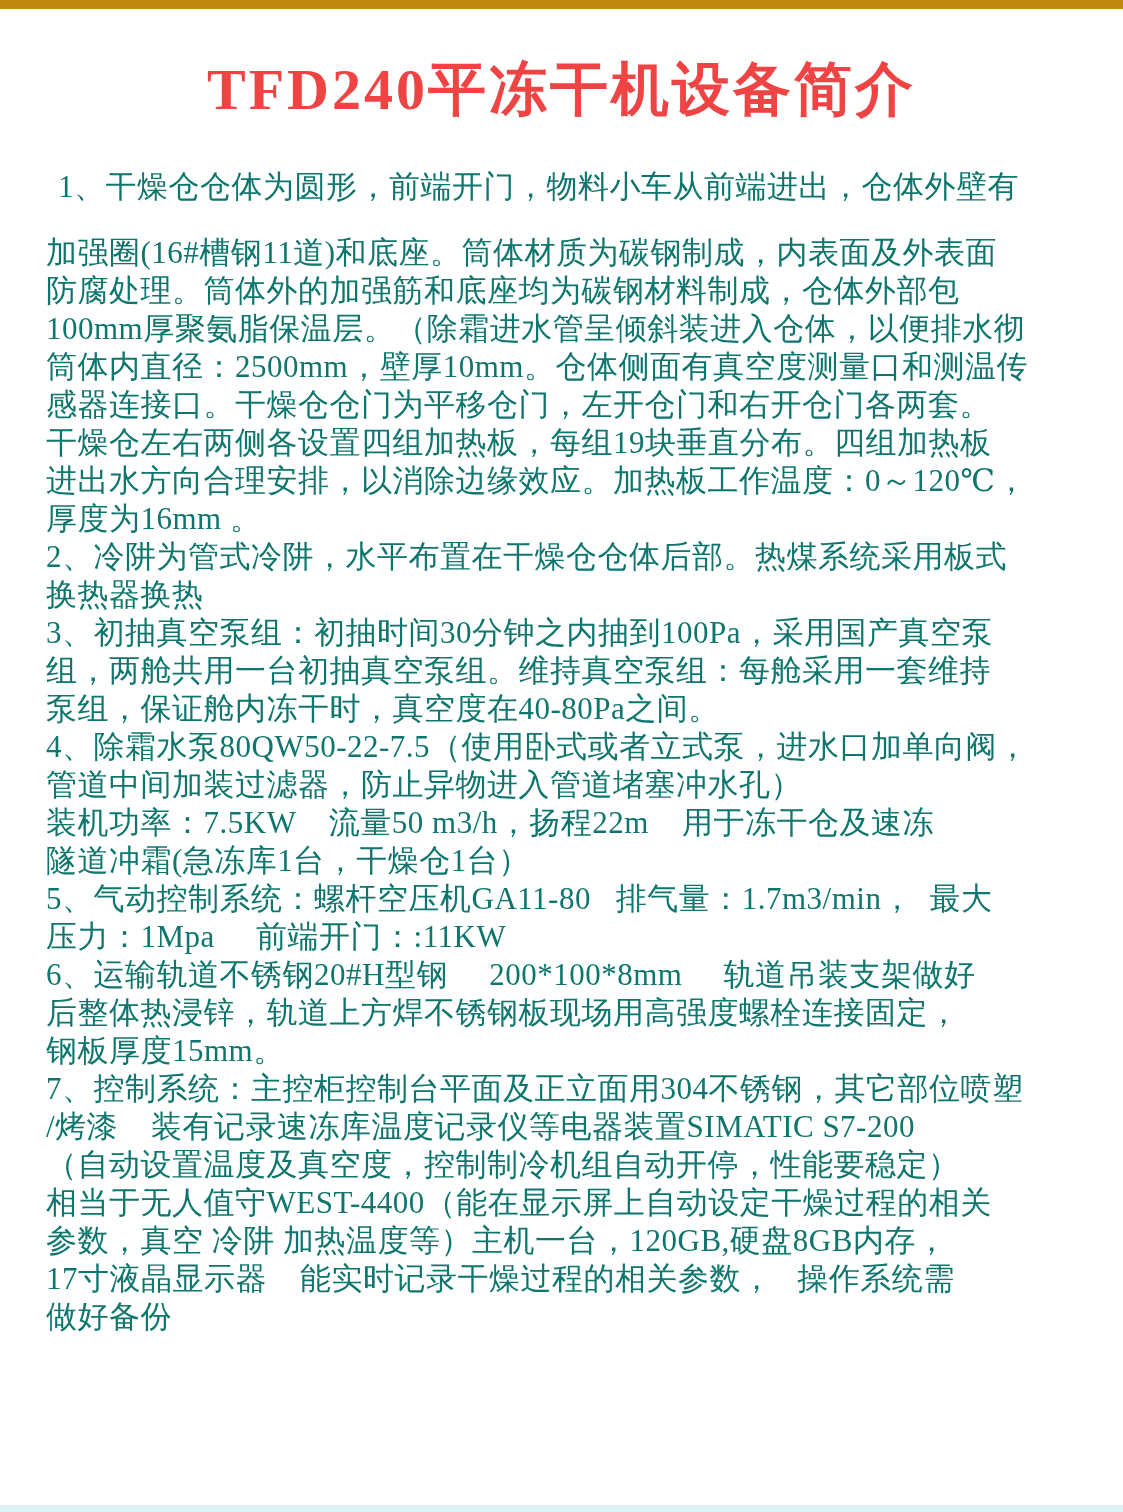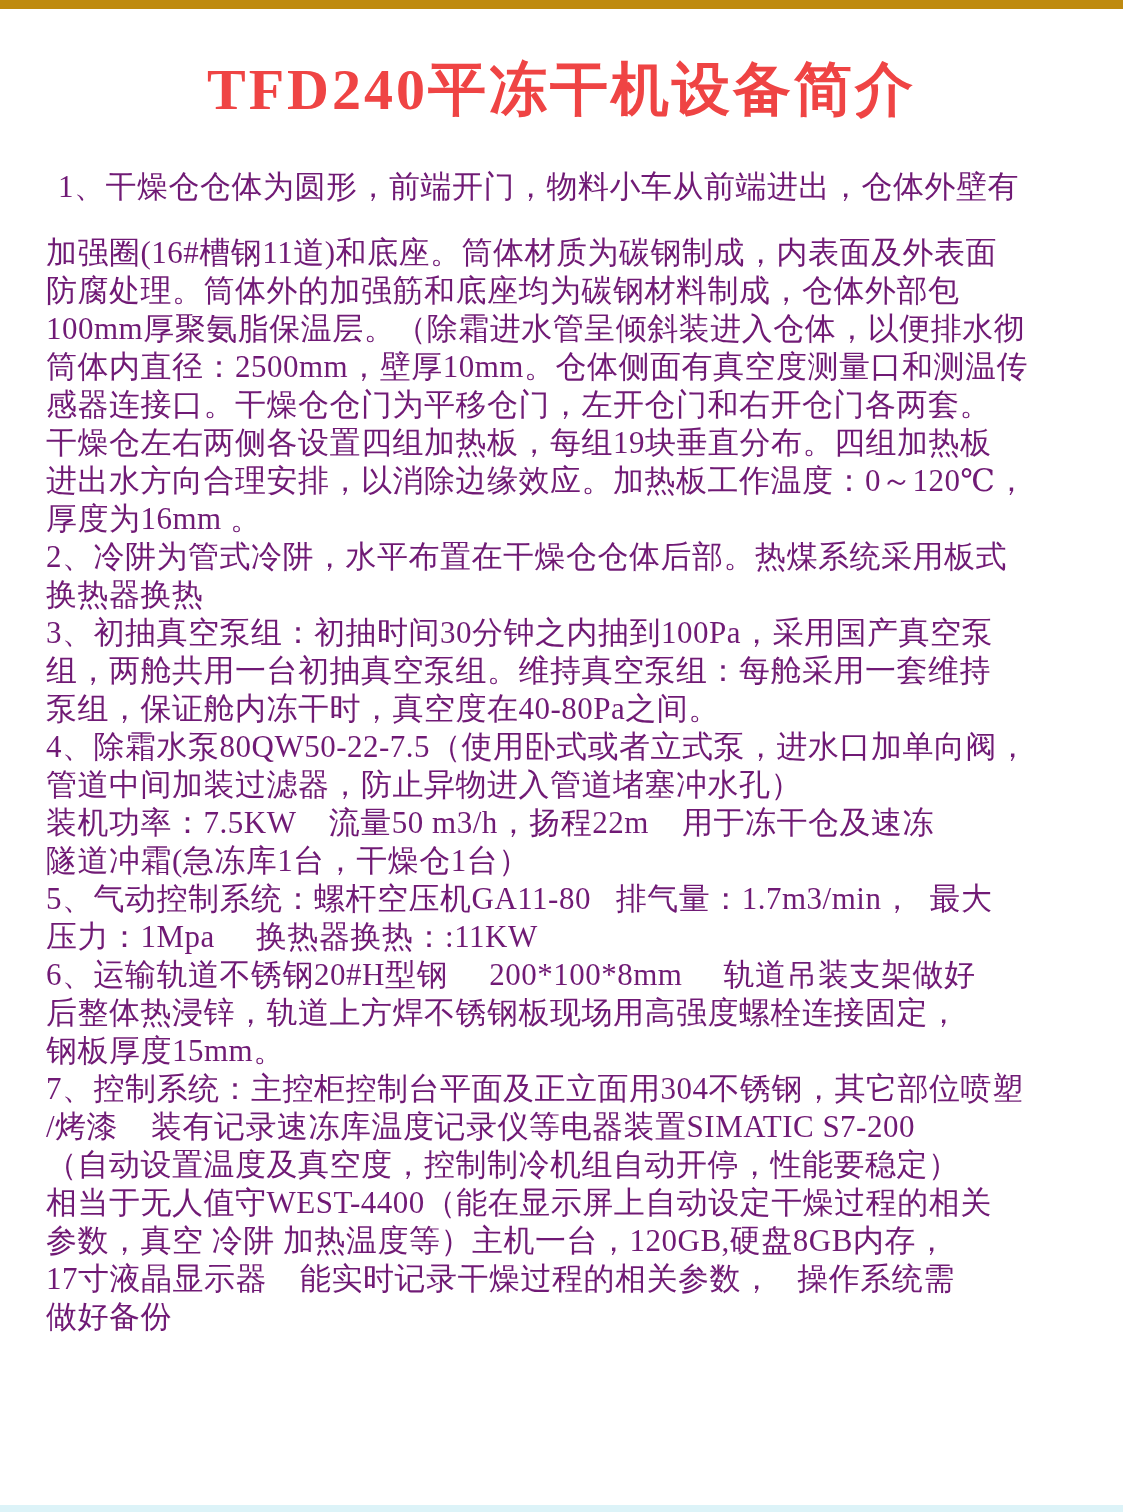--- a/index.html
+++ b/index.html
@@ -47,21 +47,21 @@
     letter-spacing: 3px;
     line-height: 84px;
     font-family: "Liberation Serif", "DejaVu Serif", serif;
   }
 
   .doc-body {
     position: absolute;
     top: 168px;
     left: 46px;
     width: 1010px;
-    color: #701a75;
+    color: #0f766e;
     font-size: 31px;
     line-height: 38px;
     font-family: "Liberation Serif", "DejaVu Serif", serif;
   }
 
   .body-line {
     white-space: pre-wrap;
     letter-spacing: 0.5px;
   }
 
@@ -90,21 +90,21 @@
   <div class="body-line">2、冷阱为管式冷阱，水平布置在干燥仓仓体后部。热煤系统采用板式</div>
   <div class="body-line">换热器换热</div>
   <div class="body-line">3、初抽真空泵组：初抽时间30分钟之内抽到100Pa，采用国产真空泵</div>
   <div class="body-line">组，两舱共用一台初抽真空泵组。维持真空泵组：每舱采用一套维持</div>
   <div class="body-line">泵组，保证舱内冻干时，真空度在40-80Pa之间。</div>
   <div class="body-line">4、除霜水泵80QW50-22-7.5（使用卧式或者立式泵，进水口加单向阀，</div>
   <div class="body-line">管道中间加装过滤器，防止异物进入管道堵塞冲水孔）</div>
   <div class="body-line">装机功率：7.5KW    流量50 m3/h，扬程22m    用于冻干仓及速冻</div>
   <div class="body-line">隧道冲霜(急冻库1台，干燥仓1台）</div>
   <div class="body-line">5、气动控制系统：螺杆空压机GA11-80   排气量：1.7m3/min，  最大</div>
-  <div class="body-line">压力：1Mpa     换热器换热：:11KW</div>
+  <div class="body-line">压力：1Mpa     前端开门：:11KW</div>
   <div class="body-line">6、运输轨道不锈钢20#H型钢     200*100*8mm     轨道吊装支架做好</div>
   <div class="body-line">后整体热浸锌，轨道上方焊不锈钢板现场用高强度螺栓连接固定，</div>
   <div class="body-line">钢板厚度15mm。</div>
   <div class="body-line">7、控制系统：主控柜控制台平面及正立面用304不锈钢，其它部位喷塑</div>
   <div class="body-line">/烤漆    装有记录速冻库温度记录仪等电器装置SIMATIC S7-200</div>
   <div class="body-line">（自动设置温度及真空度，控制制冷机组自动开停，性能要稳定）</div>
   <div class="body-line">相当于无人值守WEST-4400（能在显示屏上自动设定干燥过程的相关</div>
   <div class="body-line">参数，真空 冷阱 加热温度等）主机一台，120GB,硬盘8GB内存，</div>
   <div class="body-line">17寸液晶显示器    能实时记录干燥过程的相关参数，   操作系统需</div>
   <div class="body-line">做好备份</div>

